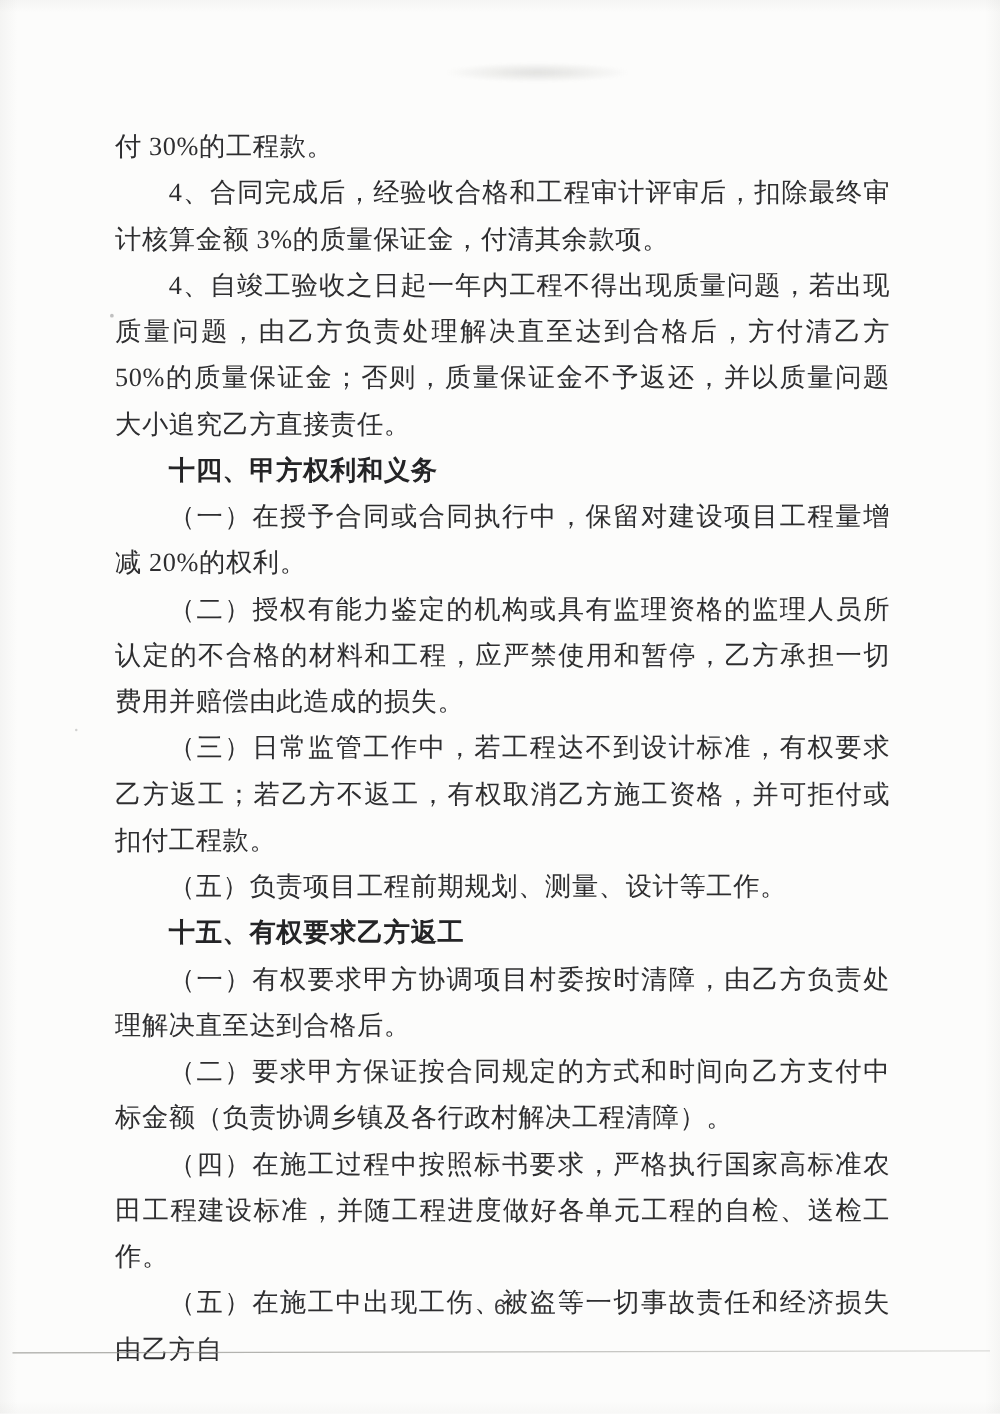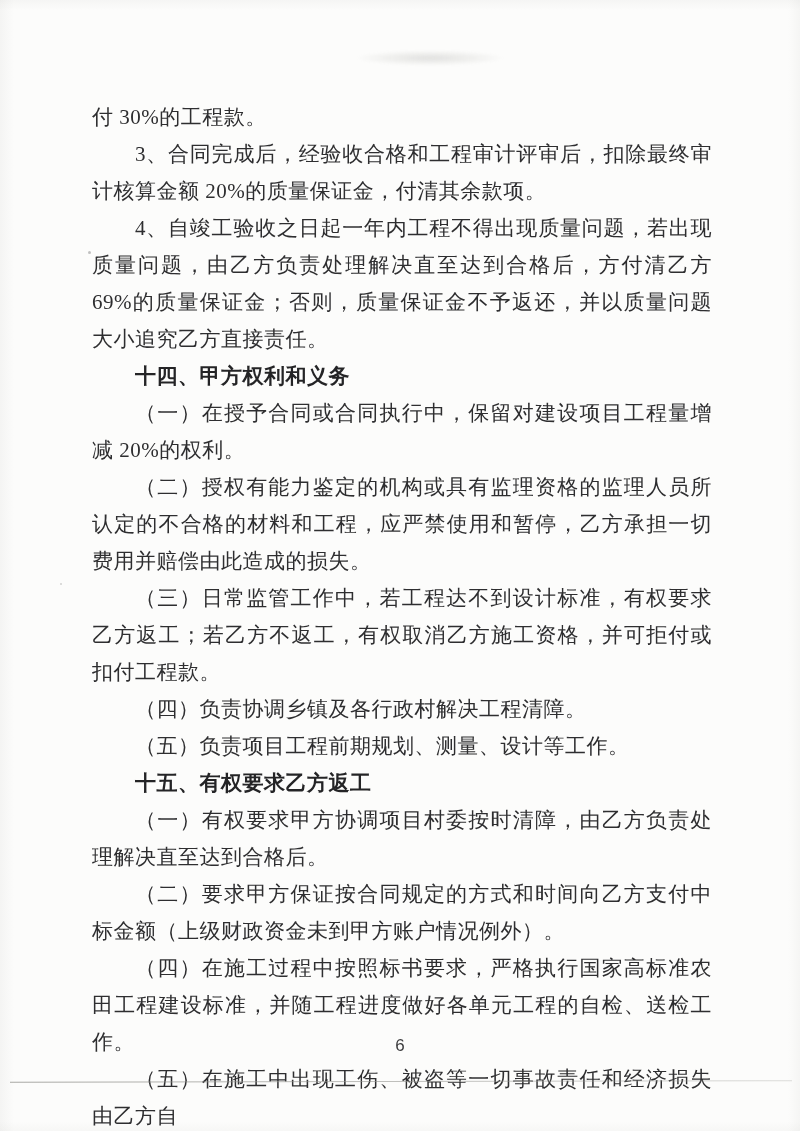--- a/index.html
+++ b/index.html
@@ -100,31 +100,30 @@
 </head>
 <body>
 
 <div class="scan-page">
   <div class="bleed-smudge"></div>
   <div class="speck-1"></div>
   <div class="speck-2"></div>
 
   <div class="doc-body">
       <div class="para no-indent">付 30%的工程款。</div>
-      <div class="para">3、合同完成后，经验收合格和工程审计评审后，扣除最终审计核算金额 20%的质量保证金，付清其余款项。</div>
-      <div class="para">4、自竣工验收之日起一年内工程不得出现质量问题，若出现质量问题，由乙方负责处理解决直至达到合格后，方付清乙方 69%的质量保证金；否则，质量保证金不予返还，并以质量问题大小追究乙方直接责任。</div>
+      <div class="para">4、合同完成后，经验收合格和工程审计评审后，扣除最终审计核算金额 3%的质量保证金，付清其余款项。</div>
+      <div class="para">4、自竣工验收之日起一年内工程不得出现质量问题，若出现质量问题，由乙方负责处理解决直至达到合格后，方付清乙方 50%的质量保证金；否则，质量保证金不予返还，并以质量问题大小追究乙方直接责任。</div>
       <div class="heading">十四、甲方权利和义务</div>
       <div class="para">（一）在授予合同或合同执行中，保留对建设项目工程量增减 20%的权利。</div>
       <div class="para">（二）授权有能力鉴定的机构或具有监理资格的监理人员所认定的不合格的材料和工程，应严禁使用和暂停，乙方承担一切费用并赔偿由此造成的损失。</div>
       <div class="para">（三）日常监管工作中，若工程达不到设计标准，有权要求乙方返工；若乙方不返工，有权取消乙方施工资格，并可拒付或扣付工程款。</div>
-      <div class="para">（四）负责协调乡镇及各行政村解决工程清障。</div>
       <div class="para">（五）负责项目工程前期规划、测量、设计等工作。</div>
       <div class="heading">十五、有权要求乙方返工</div>
       <div class="para">（一）有权要求甲方协调项目村委按时清障，由乙方负责处理解决直至达到合格后。</div>
-      <div class="para">（二）要求甲方保证按合同规定的方式和时间向乙方支付中标金额（上级财政资金未到甲方账户情况例外）。</div>
+      <div class="para">（二）要求甲方保证按合同规定的方式和时间向乙方支付中标金额（负责协调乡镇及各行政村解决工程清障）。</div>
       <div class="para">（四）在施工过程中按照标书要求，严格执行国家高标准农田工程建设标准，并随工程进度做好各单元工程的自检、送检工作。</div>
       <div class="para">（五）在施工中出现工伤、被盗等一切事故责任和经济损失由乙方自</div>
     </div>
 
   <div class="page-number">6</div>
 
   <div class="page-edge-line"></div>
 </div>
 
 </body></html>

